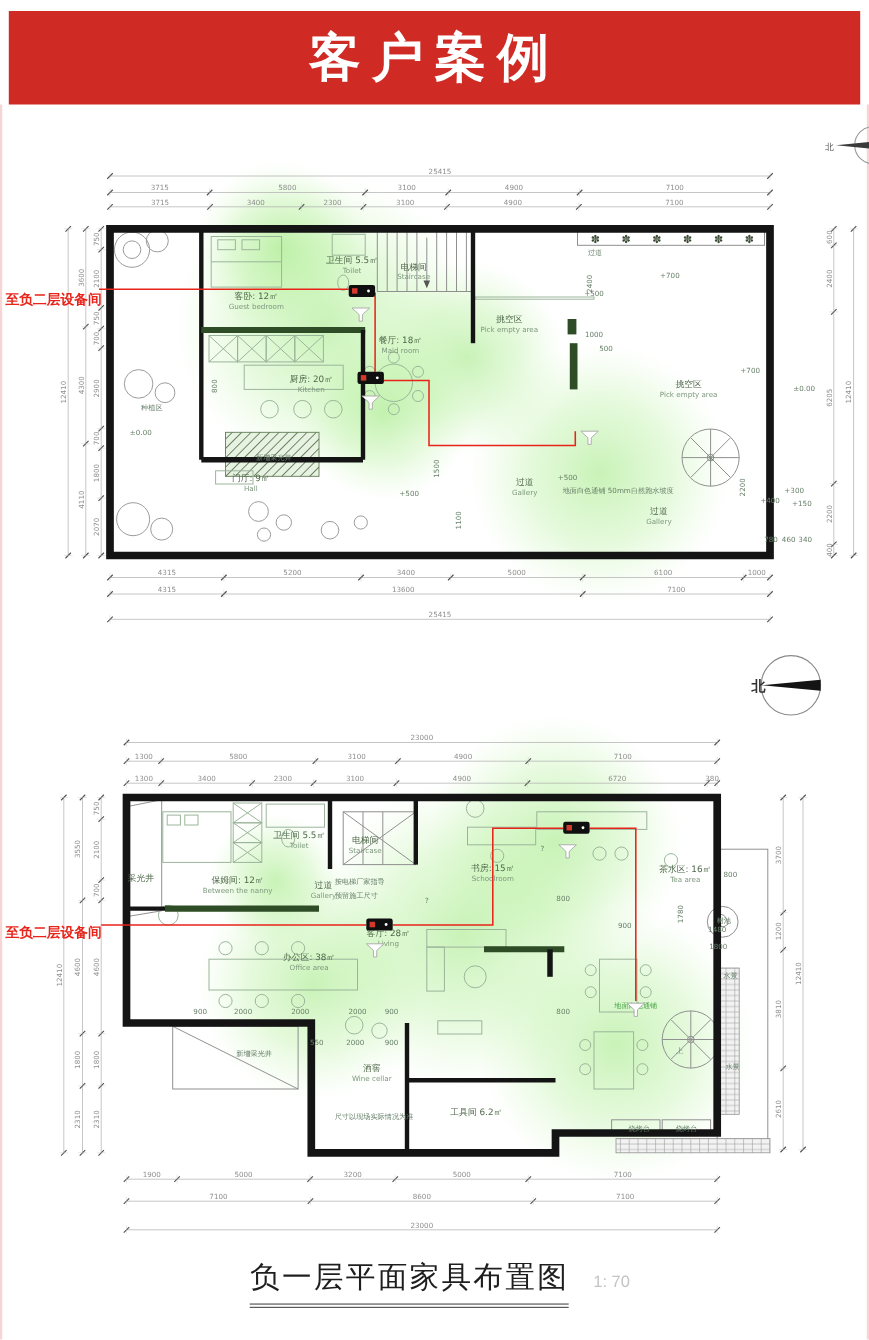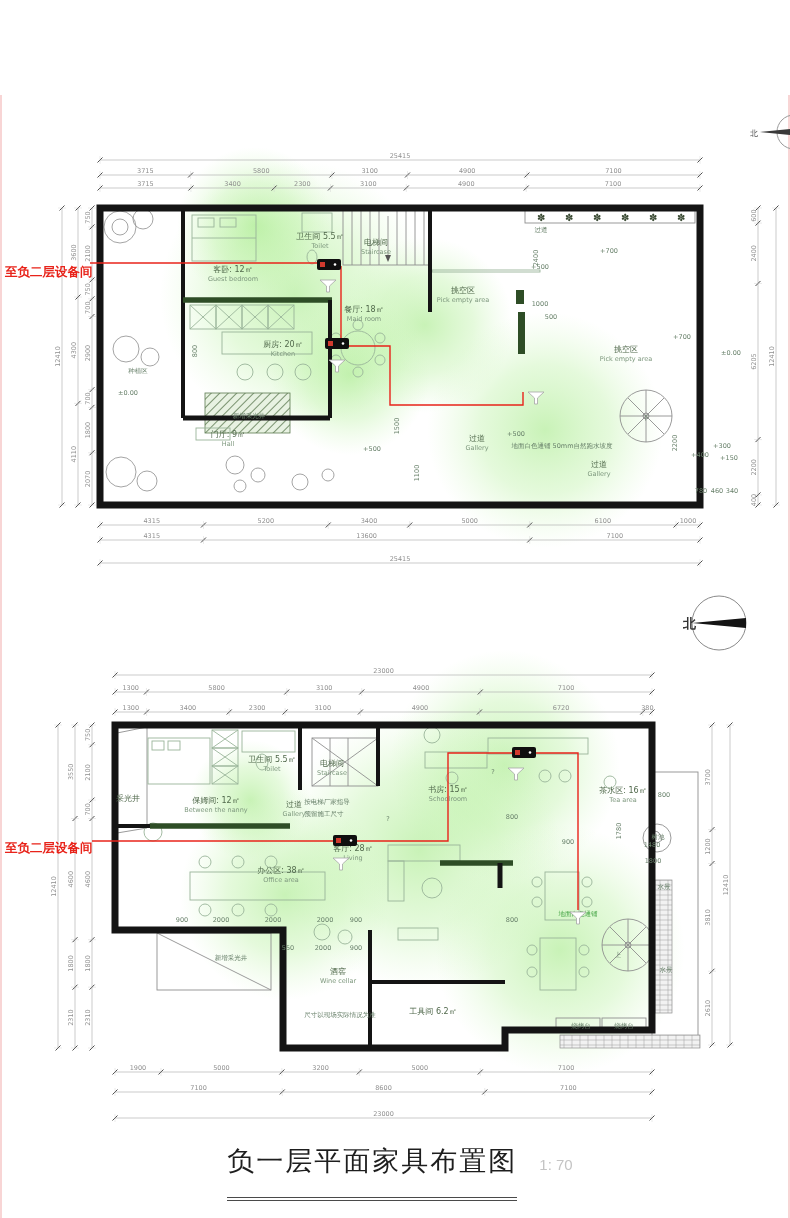--- a/index.html
+++ b/index.html
@@ -11,21 +11,21 @@
   #banner h1{margin:0;color:#fff;font-size:47px;font-weight:bold;letter-spacing:10px;
              font-family:"Liberation Sans",sans-serif;}
   svg.plan{position:absolute;left:0;overflow:visible;}
   #plan1{top:120px;}
   #plan2{top:600px;}
   #compass-main{position:absolute;left:683px;top:590px;}
   #compass-top{position:absolute;left:750px;top:105px;overflow:hidden;}
   #titleblock{position:absolute;left:120px;top:1143px;width:560px;display:flex;
               align-items:baseline;justify-content:center;gap:22px;}
   #titleblock .t{font-family:"Liberation Serif",serif;font-size:27px;color:#1e1e1e;
-                 border-bottom:4px double #4a4a4a;padding-bottom:18px;letter-spacing:2px;}
+                 border-bottom:4px double #4a4a4a;padding-bottom:6px;letter-spacing:2px;}
   #titleblock .s{font-family:"Liberation Sans",sans-serif;font-size:15px;color:#c4c4c4;}
   
   .wall{fill:none;stroke:#141414;stroke-width:7;}
   .w4{fill:none;stroke:#141414;stroke-width:4;}
   .w5{fill:none;stroke:#141414;stroke-width:5;}
   .wallg{fill:none;stroke:#2e4d26;stroke-width:5.5;}
   .thin{fill:none;stroke:#9ab49a;stroke-width:.9;}
   .thin2{fill:none;stroke:#8f8f8f;stroke-width:.9;}
   .tree{fill:none;stroke:#9a9a9a;stroke-width:.9;}
   .dim{stroke:#a8a8a8;stroke-width:.6;}
@@ -40,20 +40,23 @@
   .funnel{fill:#fff;stroke:#a6a6a6;stroke-width:.8;}
   .flower{font:10px "DejaVu Sans",sans-serif;fill:#3a4a33;}
 </style>
 </head>
 <body>
 
 <div id="page">
   <div class="edgeline" style="left:0;"></div>
   <div class="edgeline" style="left:788px;"></div>
 
+  <div id="banner">
+    <h1>客户案例</h1>
+  </div>
 
   <svg id="plan1" class="plan" width="790" height="480" viewBox="0 0 790 480">
     <defs>
       <radialGradient id="g1" cx="50%" cy="50%" r="50%">
         <stop offset="0%" stop-color="#9ce87c" stop-opacity=".55"></stop>
         <stop offset="55%" stop-color="#b4f09a" stop-opacity=".35"></stop>
         <stop offset="100%" stop-color="#c8f5b4" stop-opacity="0"></stop>
       </radialGradient>
       <pattern id="h1" width="6" height="6" patternUnits="userSpaceOnUse" patternTransform="rotate(45)">
         <rect width="6" height="6" fill="#e8f2e2"></rect>

